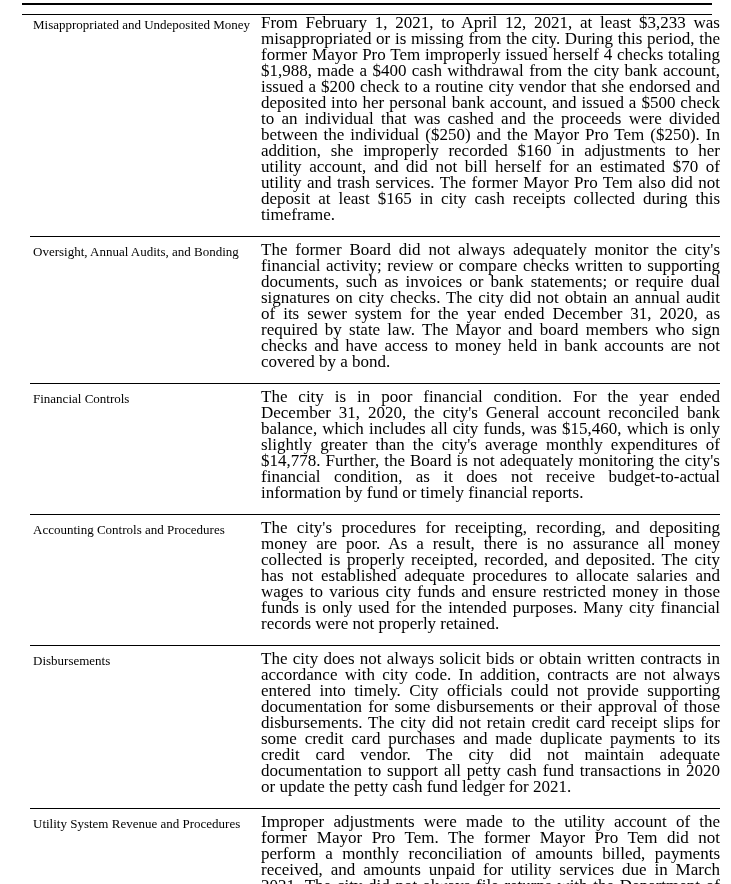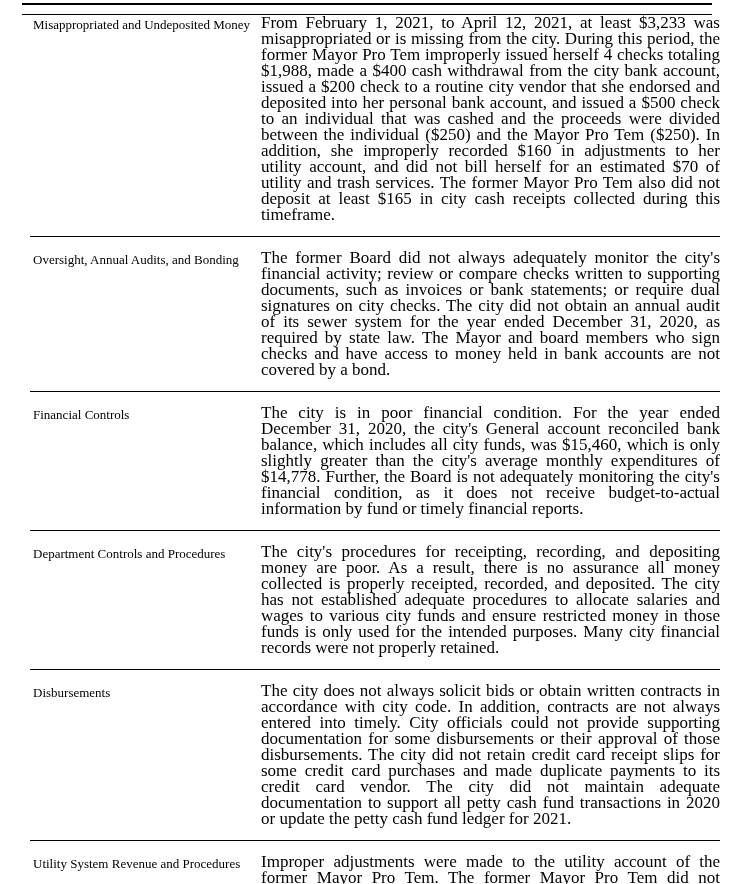--- a/index.html
+++ b/index.html
@@ -48,21 +48,21 @@
   }
   table.findings td {
     vertical-align: top;
     padding: 0;
   }
   tr.finding-row > td {
     padding-bottom: 13px;
   }
   tr.finding-row.has-rule > td {
     border-top: 1.1px solid #000;
-    padding-top: 13px;
+    padding-top: 5px;
   }
   td.label-cell {
     width: 230px;
     padding-right: 8px;
   }
   td.body-cell {
     width: 460px;
   }
   .finding-label {
     font-size: 13px;
@@ -116,21 +116,21 @@
         <td class="label-cell">
           <div class="finding-label">Financial Controls</div>
         </td>
         <td class="body-cell">
           <div class="finding-body">The city is in poor financial condition. For the year ended December 31, 2020, the city's General account reconciled bank balance, which includes all city funds, was $15,460, which is only slightly greater than the city's average monthly expenditures of $14,778. Further, the Board is not adequately monitoring the city's financial condition, as it does not receive budget-to-actual information by fund or timely financial reports.</div>
         </td>
       </tr>
 
       <tr class="finding-row has-rule">
         <td class="label-cell">
-          <div class="finding-label">Department Controls and Procedures</div>
+          <div class="finding-label">Accounting Controls and Procedures</div>
         </td>
         <td class="body-cell">
           <div class="finding-body">The city's procedures for receipting, recording, and depositing money are poor. As a result, there is no assurance all money collected is properly receipted, recorded, and deposited. The city has not established adequate procedures to allocate salaries and wages to various city funds and ensure restricted money in those funds is only used for the intended purposes. Many city financial records were not properly retained.</div>
         </td>
       </tr>
 
       <tr class="finding-row has-rule">
         <td class="label-cell">
           <div class="finding-label">Disbursements</div>
         </td>

